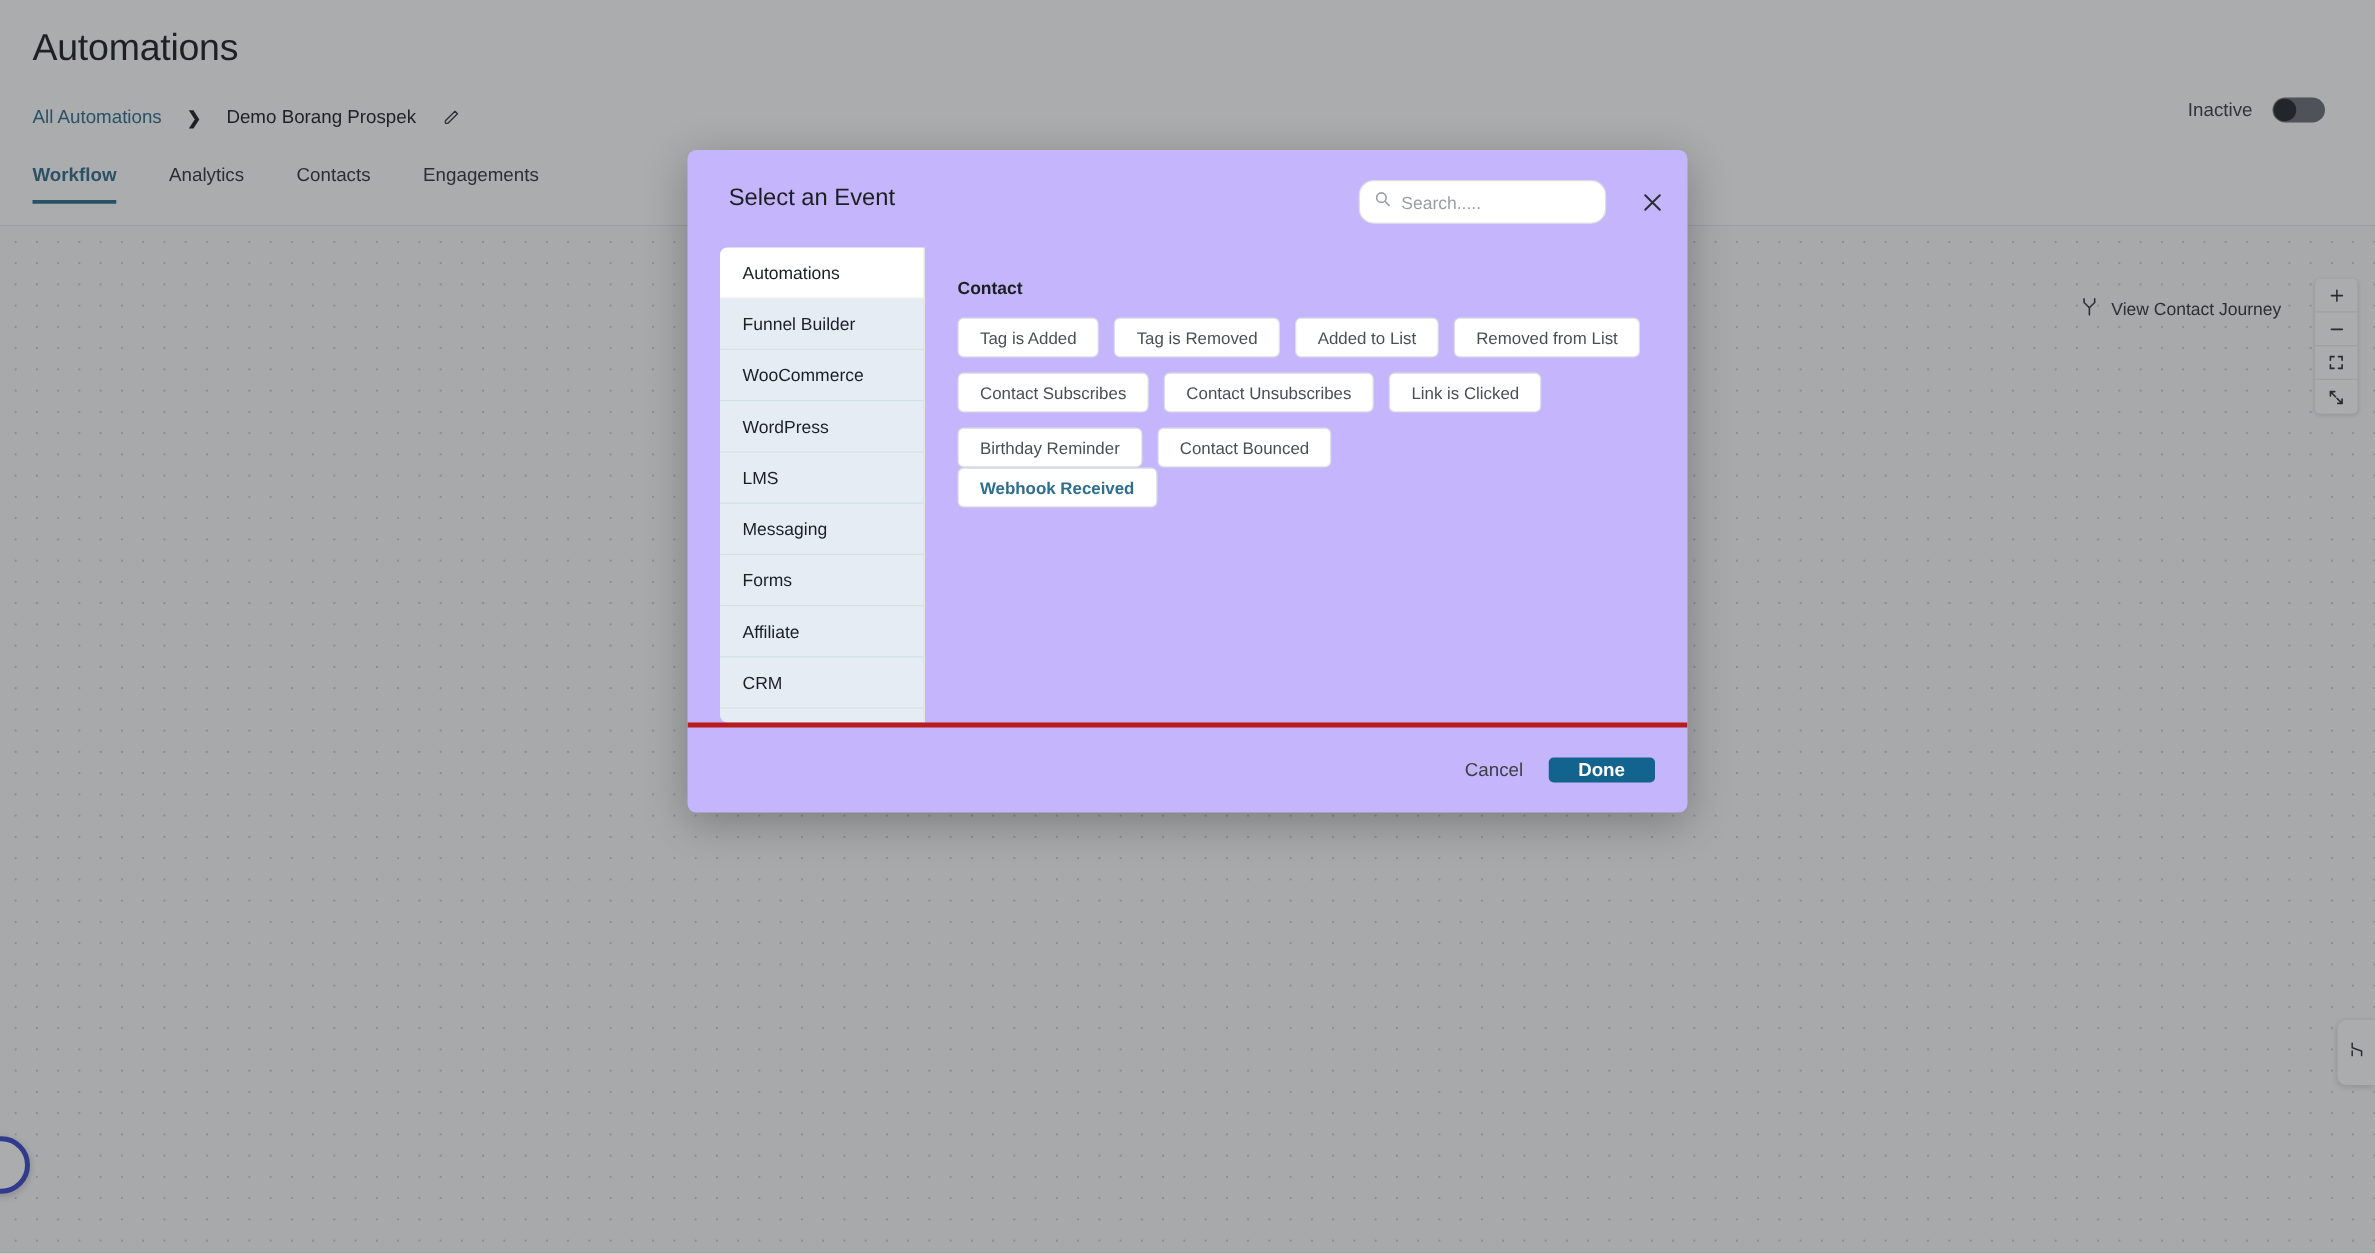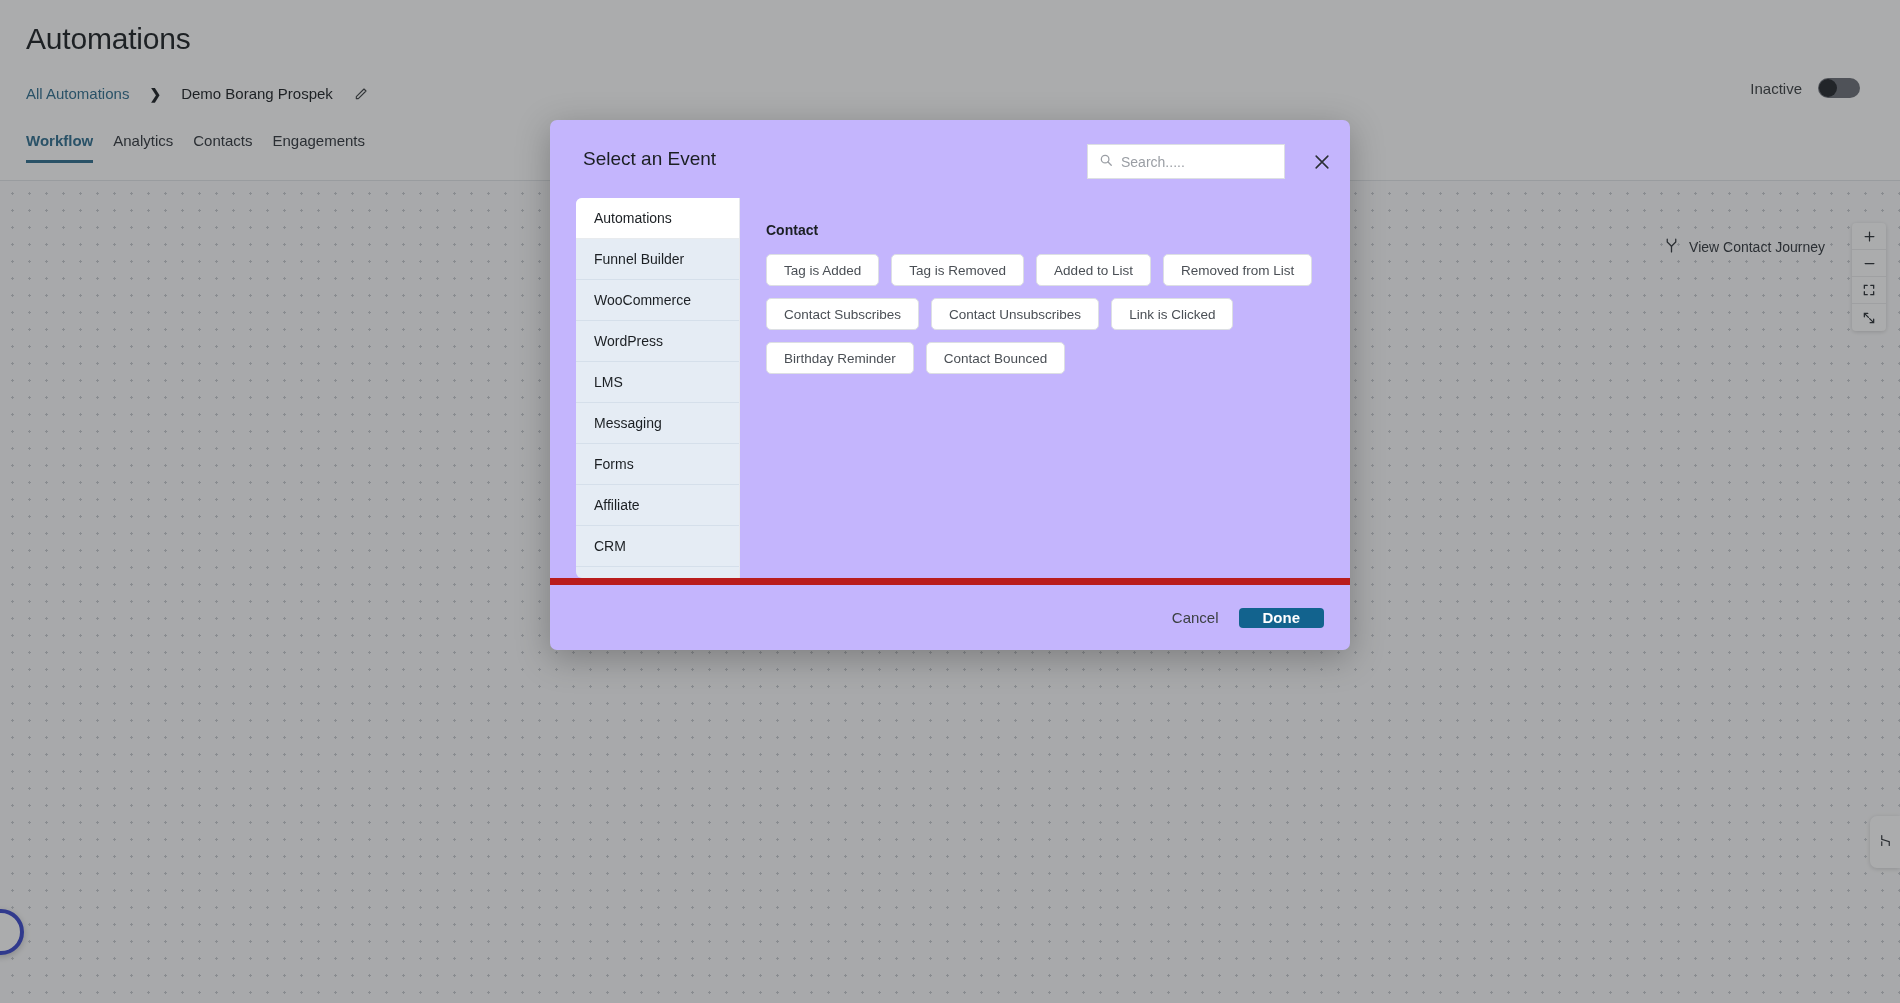--- a/index.html
+++ b/index.html
@@ -50,21 +50,21 @@
     background: #6b6f76; position: relative; cursor: pointer;
   }
   #status-toggle .knob {
     position: absolute; left: 1px; top: 1px;
     width: 18px; height: 18px; border-radius: 50%;
     background: #23262b;
   }
 
   #tabs {
     position: absolute; left: 26px; top: 132px;
-    display: flex; gap: 20px; font-size: 15px;
+    display: flex; gap: 42px; font-size: 15px;
   }
   #tabs .tab { padding-bottom: 14px; color: #31363c; cursor: pointer; position: relative; }
   #tabs .tab.active { color: #2f6e8f; font-weight: 600; }
   #tabs .tab.active::after {
     content:""; position:absolute; left:0; right:0; bottom:0;
     height: 3px; background: #2f6e8f;
   }
   #tabs-rule {
     position: absolute; left: 0; right: 0; top: 180px; height: 1px;
     background: #e3e5e8;
@@ -136,21 +136,21 @@
     height: 78px; flex: none; position: relative;
     display: flex; align-items: center;
   }
   #modal-title {
     position: absolute; left: 33px; top: 28px;
     font-size: 19px; color: #1b1f23;
   }
   #modal-search {
     position: absolute; left: 537px; top: 24px;
     width: 198px; height: 35px;
-    border: 1px solid #dcdfe3; border-radius: 0;
+    border: 1px solid #dcdfe3; border-radius: 12px;
     display: flex; align-items: center; gap: 8px;
     padding: 0 11px; background: #fff;
   }
   #modal-search input {
     border: none; outline: none; font-size: 14px;
     font-family: "Liberation Sans", sans-serif;
     color: #3c4043; width: 100%; background: transparent;
   }
   #modal-search input::placeholder { color: #9a9ea4; }
   #modal-close {
@@ -194,21 +194,21 @@
     background: #ffffff; cursor: pointer;
     display: inline-flex; align-items: center;
     font-size: 13.5px; color: #4a4f55;
     font-family: "Liberation Sans", sans-serif;
     white-space: nowrap;
   }
   .chip.selected { color: #2f6e8f; font-weight: 600; }
 
   #modal-footer {
     height: 72px; flex: none;
-    border-top: 7px solid #b91c1c;
+    border-top: 4px solid #b91c1c;
     display: flex; align-items: center; justify-content: flex-end;
     gap: 20px; padding-right: 26px;
   }
   #btn-cancel {
     background: none; border: none; cursor: pointer;
     font-size: 15px; color: #3c4043;
     font-family: "Liberation Sans", sans-serif;
   }
   #btn-done {
     border: none; cursor: pointer;
@@ -348,20 +348,23 @@
         <button class="chip">Tag is Removed</button>
         <button class="chip">Added to List</button>
         <button class="chip">Removed from List</button>
         <button class="chip">Contact Subscribes</button>
         <button class="chip">Contact Unsubscribes</button>
         <button class="chip">Link is Clicked</button>
         <button class="chip">Birthday Reminder</button>
         <button class="chip">Contact Bounced</button>
       </div>
 
+      <div class="chip-row">
+        <button class="chip selected">Webhook Received</button>
+      </div>
     </div>
   </div>
 
   <div id="modal-footer">
     <button id="btn-cancel">Cancel</button>
     <button id="btn-done">Done</button>
   </div>
 </div>
 
 </body></html>

